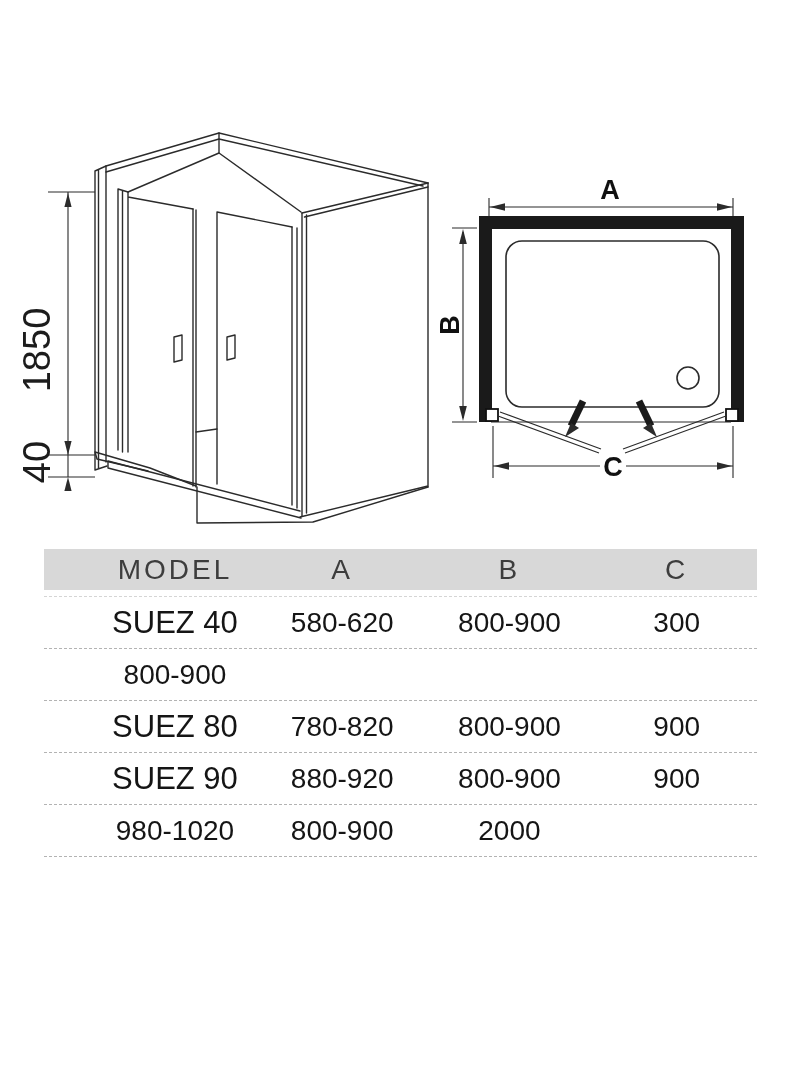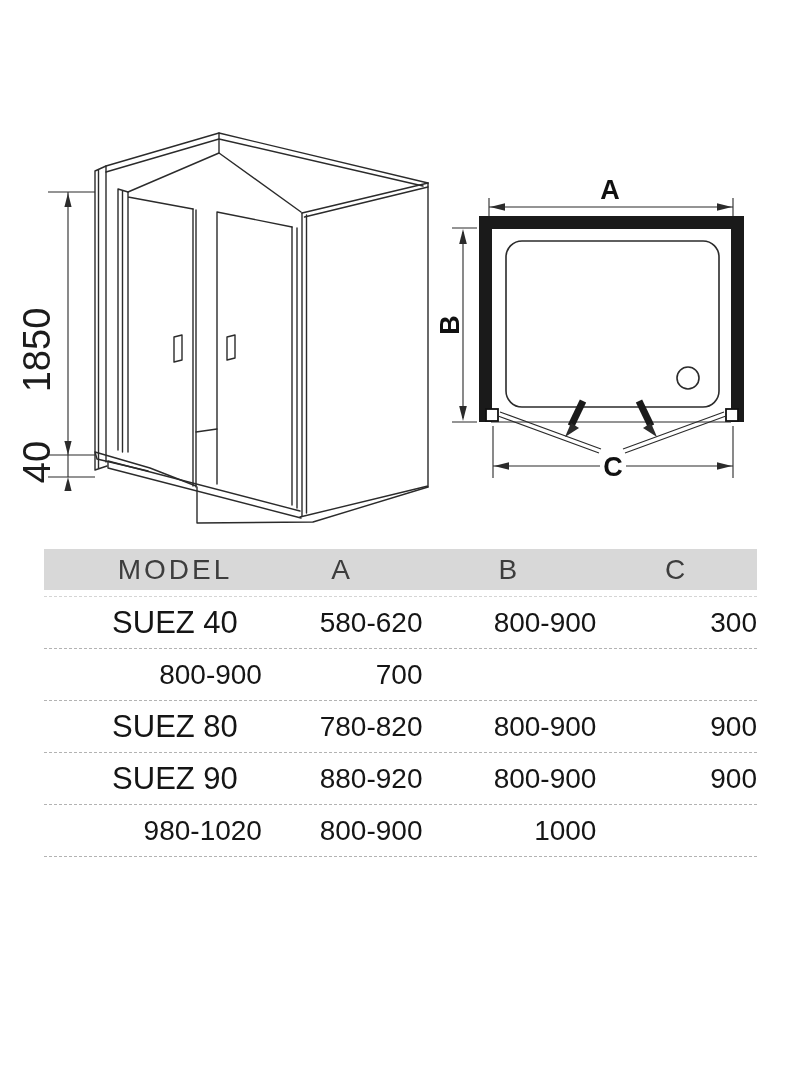--- a/index.html
+++ b/index.html
@@ -17,21 +17,21 @@
   #spec-table{position:absolute;left:44px;top:549px;width:713px;}
   .t-row{display:grid;grid-template-columns:26% 24% 26% 24%;align-items:center;padding-left:44px;}
   .t-head{height:41px;background:var(--header_bg,#d8d8d8);color:var(--header_text,#3d3d3d);
           font-size:28px;letter-spacing:3px;}
   .t-head .cell{text-align:center;}
   .t-spacer{height:6px;border-bottom:1.5px dashed #d5d5d5;}
   .t-data{height:51px;border-bottom:1.5px dashed var(--divider,#b3b3b3);
           color:var(--row_text,#151515);}
   .t-data .cell{text-align:center;}
   .t-data .model{font-size:31px;}
-  .t-data .val{font-size:28px;text-align:right;}
+  .t-data .val{font-size:28px;}
 </style>
 </head>
 <body>
 
 <div id="page">
 
   <svg width="800" height="545" viewBox="0 0 800 545" style="position:absolute;left:0;top:0;">
 
     <g>
 
@@ -120,34 +120,33 @@
     <div class="t-spacer"></div>
 
     <div class="t-row t-data">
       <div class="cell model">SUEZ 40</div>
       <div class="cell val">580-620</div>
       <div class="cell val">800-900</div>
       <div class="cell val">300</div>
     </div>
     <div class="t-row t-data">
       <div class="cell val">800-900</div>
-      <div class="cell val">700</div>
     </div>
     <div class="t-row t-data">
       <div class="cell model">SUEZ 80</div>
       <div class="cell val">780-820</div>
       <div class="cell val">800-900</div>
       <div class="cell val">900</div>
     </div>
     <div class="t-row t-data">
       <div class="cell model">SUEZ 90</div>
       <div class="cell val">880-920</div>
       <div class="cell val">800-900</div>
       <div class="cell val">900</div>
     </div>
     <div class="t-row t-data">
       <div class="cell val">980-1020</div>
       <div class="cell val">800-900</div>
-      <div class="cell val">1000</div>
+      <div class="cell val">2000</div>
     </div>
   </div>
 
 </div>
 
 </body></html>

